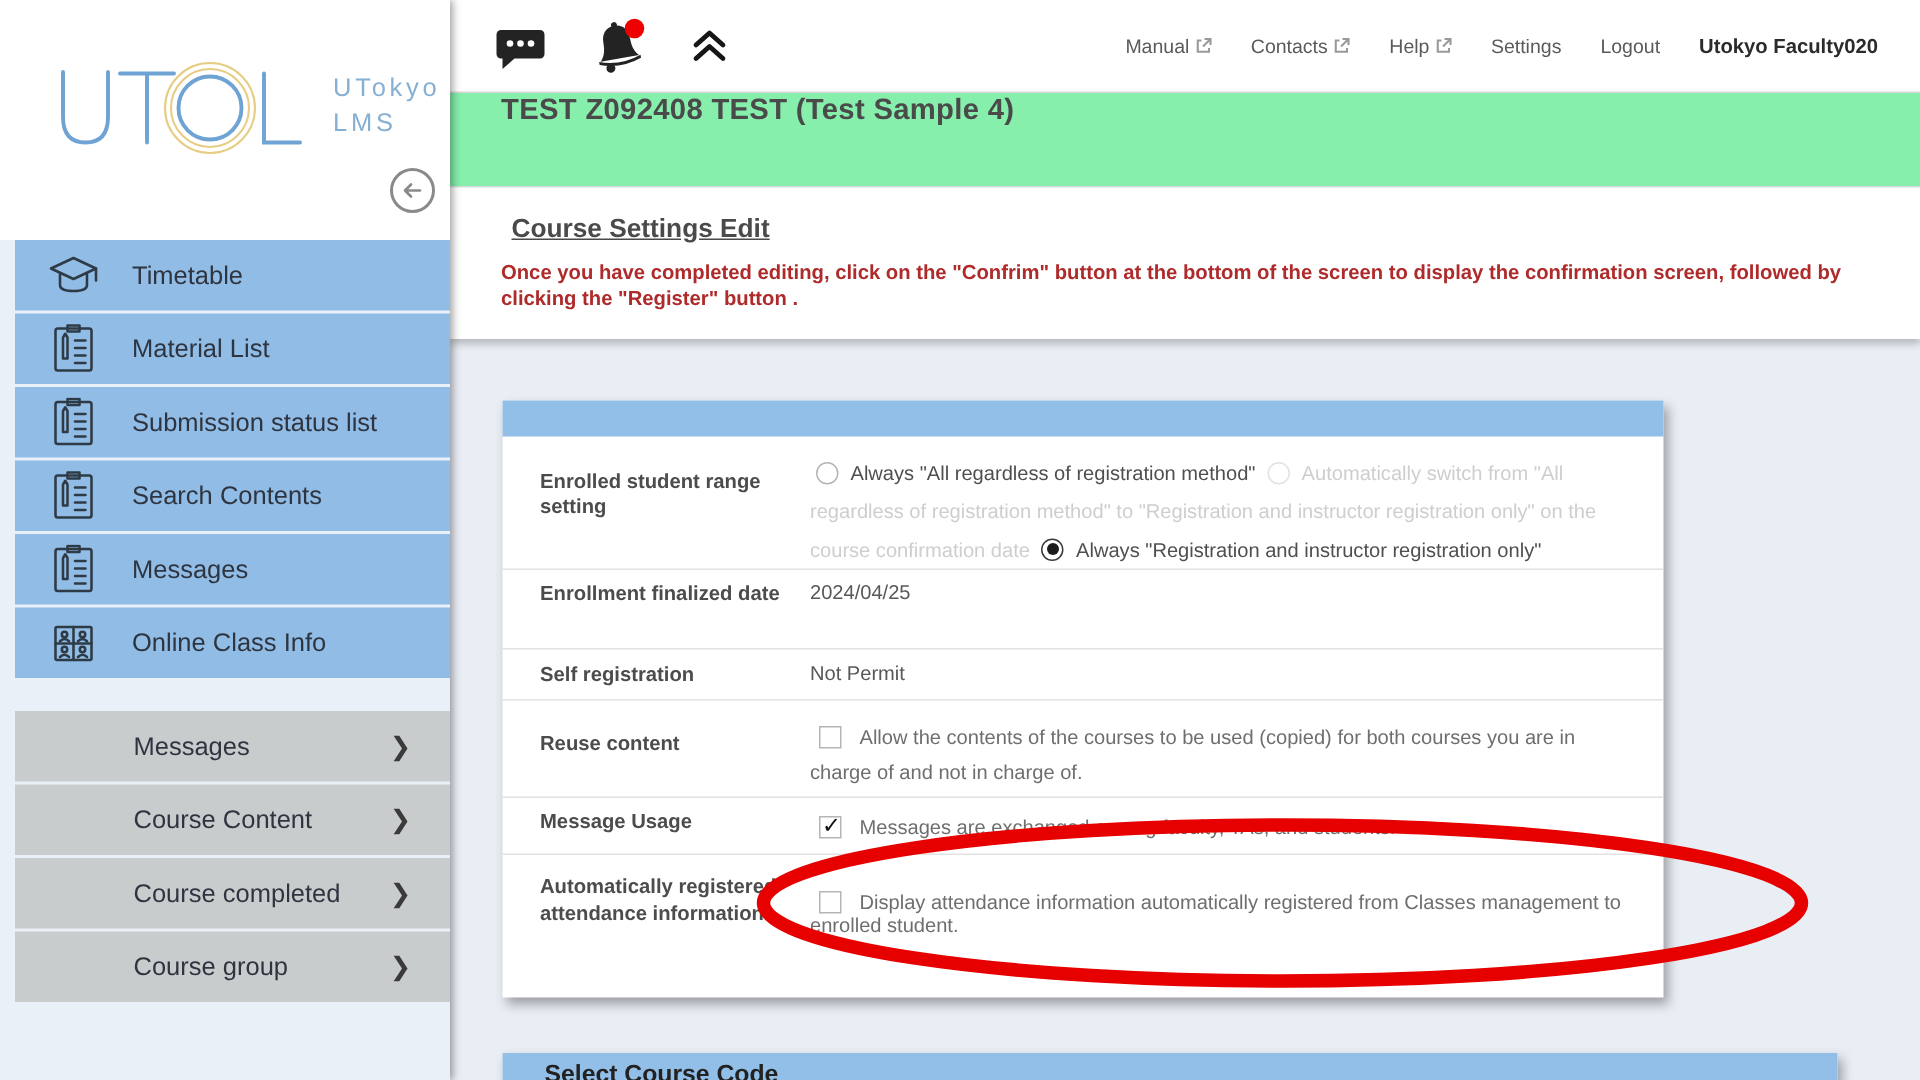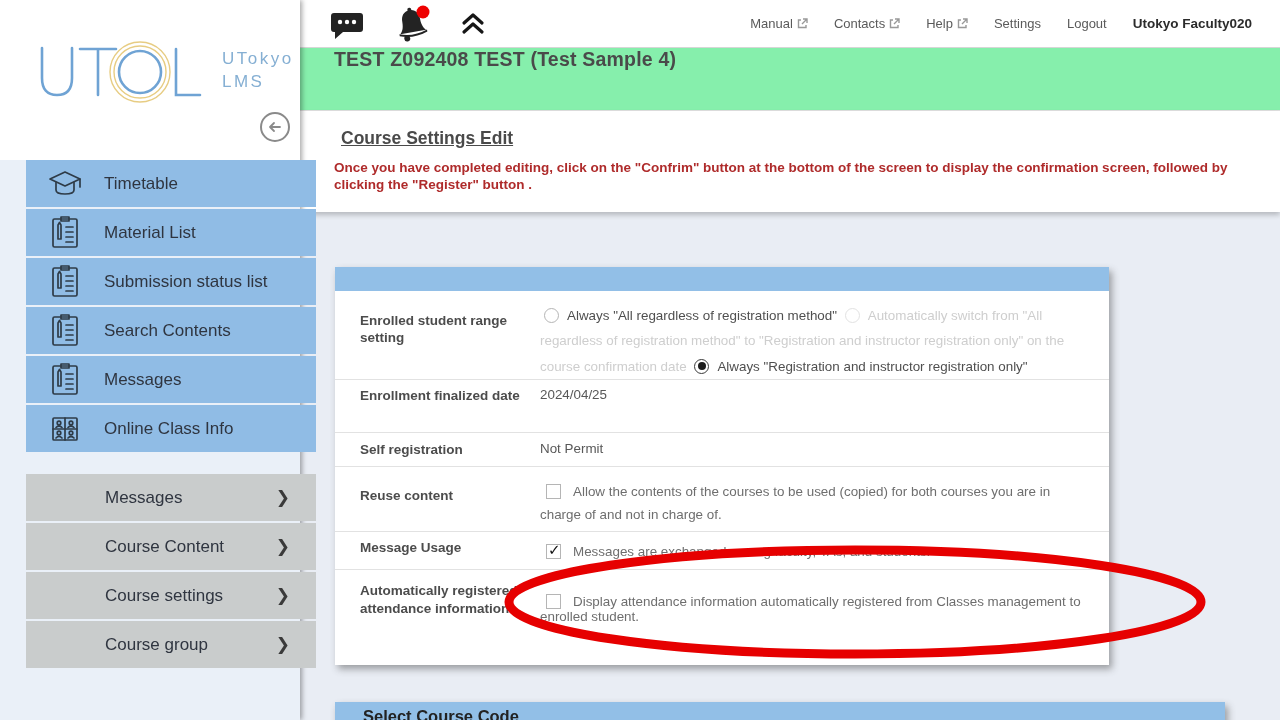--- a/index.html
+++ b/index.html
@@ -8,34 +8,34 @@
 
   
   .sidebar { position:absolute; left:0; top:0; width:300px; height:720px;
     background:#EAF0F8; box-shadow:2px 0 5px rgba(0,0,0,.35); z-index:5; }
   .logo-area { height:160px; background:#fff; position:relative; }
   .logo-wrap { position:absolute; left:36px; top:38px; display:flex; align-items:center; }
   .logo-sub { margin-left:14px; color:#85AFD3; font-size:17px; letter-spacing:2.5px; line-height:1.35; font-weight:400; }
   .collapse-btn { position:absolute; right:10px; top:112px; width:30px; height:30px;
     border:2px solid #8a8a8a; border-radius:50%; background:#fff; display:flex;
     align-items:center; justify-content:center; cursor:pointer; }
-  .nav { position:absolute; top:160px; left:16px; width:100%;padding-left:10px; }
+  .nav { position:absolute; top:160px; left:0; width:100%;padding-left:10px; }
   .nav-item { height:47px; margin-bottom:2px; background:#90BCE5; display:flex;
     align-items:center; cursor:pointer; }
   .nav-icon { width:78px; display:flex; justify-content:center; align-items:center; color:#2E3B47; }
   .nav-label { font-size:17px; color:#2F3540; }
   .nav-gap { height:20px; }
   .subnav-item { height:47px; margin-bottom:2px; background:#C9CCCC; display:flex;
     align-items:center; cursor:pointer; }
   .subnav-label { font-size:17px; color:#2F3540; margin-left:79px; }
   .subnav-chevron { margin-left:auto; margin-right:26px; font-size:17px; color:#3a3a3a; }
 
   
   .main { position:absolute; left:300px; top:0; width:980px; height:720px; background:#E9EDF4; }
-  .topbar { position:relative; height:48px; background:#fff; border-bottom:1px solid #d6d6d6;
+  .topbar { position:relative; height:62px; background:#fff; border-bottom:1px solid #d6d6d6;
     display:flex; align-items:center; }
   .topbar-icons { display:flex; align-items:center; gap:28px; margin-left:30px; }
   .icon-btn { position:relative; cursor:pointer; display:flex; align-items:center; }
   .topbar-links { margin-left:auto; margin-right:28px; display:flex; align-items:center; gap:26px; }
   .tlink { font-size:13px; color:#5a5a5a; cursor:pointer; display:flex; align-items:center; gap:4px; }
   .tuser { font-size:13.5px; color:#2b2b2b; font-weight:bold; }
 
   .titlebar { height:63px; background:#86efac; border-bottom:1px solid #e0e0e0;
     display:flex; padding-left:34px; }
   .course-title { font-size:19.5px; font-weight:bold; color:#4a4a4a; letter-spacing:.2px; }
@@ -193,21 +193,21 @@
 
     <div class="subnav-item">
       <span class="subnav-label">Messages</span>
       <span class="subnav-chevron">❯</span>
     </div>
     <div class="subnav-item">
       <span class="subnav-label">Course Content</span>
       <span class="subnav-chevron">❯</span>
     </div>
     <div class="subnav-item">
-      <span class="subnav-label">Course settings</span>
+      <span class="subnav-label">Course completed</span>
       <span class="subnav-chevron">❯</span>
     </div>
     <div class="subnav-item">
       <span class="subnav-label">Course group</span>
       <span class="subnav-chevron">❯</span>
     </div>
   </div>
 </div>
 
 <div class="main">

